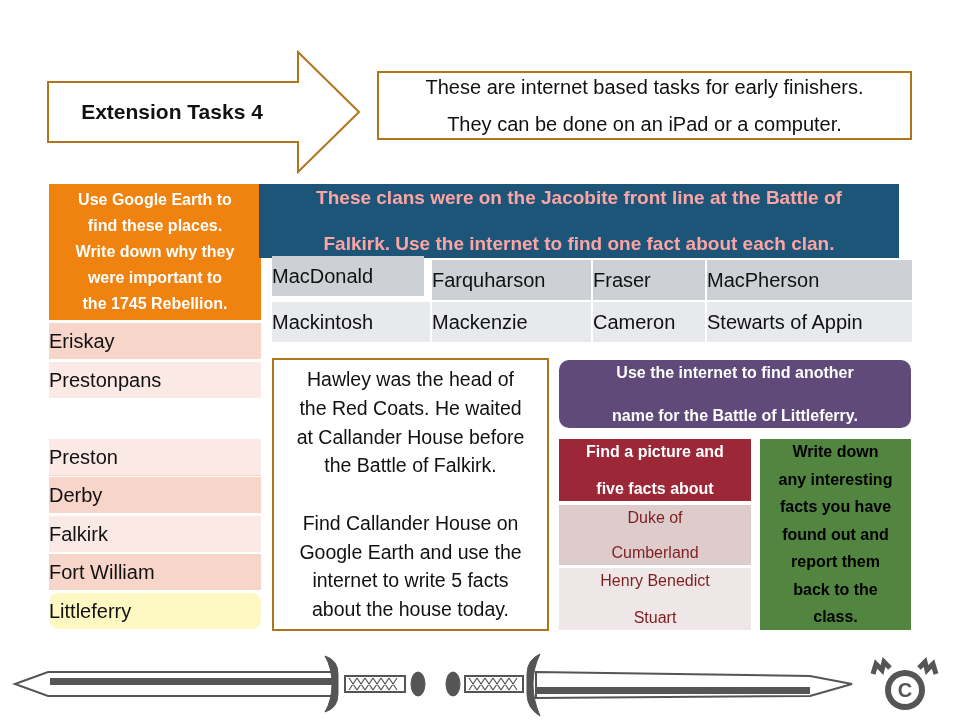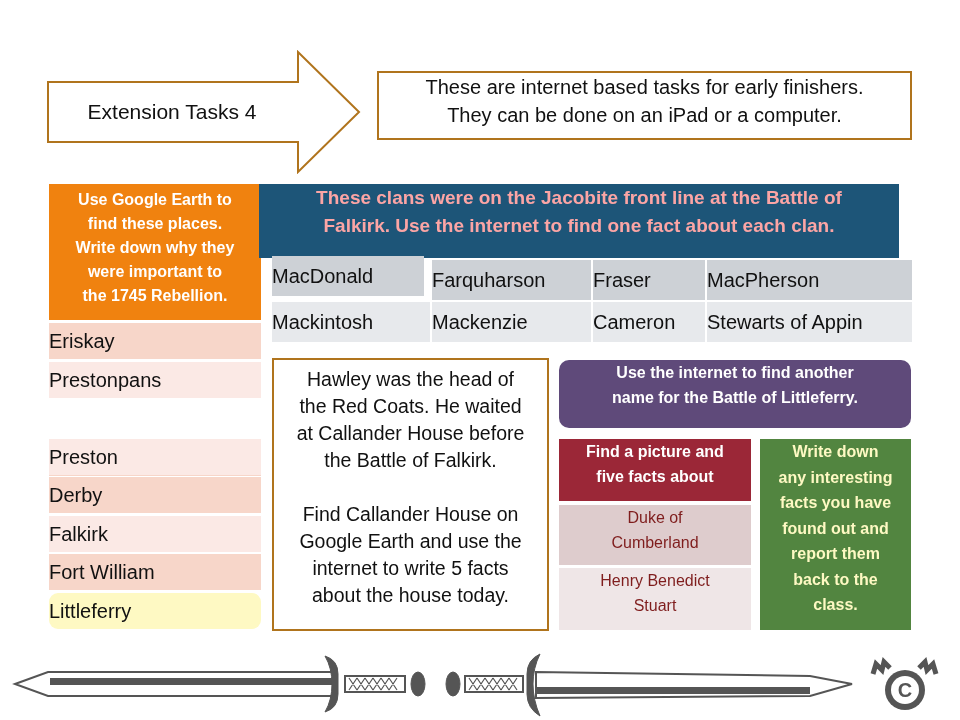--- a/index.html
+++ b/index.html
@@ -1,25 +1,25 @@
 <!DOCTYPE html>
 <html><head>
 <meta charset="utf-8">
 <style>
   html,body{margin:0;padding:0;}
   body{width:960px;height:720px;background:#ffffff;position:relative;overflow:hidden;
        font-family:"Liberation Sans","DejaVu Sans",sans-serif;color:#111;}
   .abs{position:absolute;box-sizing:border-box;}
-  .center{display:flex;align-items:center;justify-content:flex-start;text-align:center;}
+  .center{display:flex;align-items:center;justify-content:space-between;text-align:center;}
 
   
   #arrow{left:46px;top:50px;width:316px;height:124px;}
   #arrow svg{position:absolute;left:0;top:0;}
   #arrow .title{position:absolute;left:0;top:0;width:240px;height:124px;display:flex;align-items:center;justify-content:center;
-     font-weight:normal;font-size:21px;color:#111;padding-left:12px;box-sizing:border-box;}
+     font-weight:bold;font-size:21px;color:#111;padding-left:12px;box-sizing:border-box;}
 
   #intro{left:377px;top:71px;width:535px;height:69px;border:2px solid #b0741d;font-size:20px;line-height:28px;flex-direction:column;}
 
   
   #places-head{left:49px;top:184px;width:212px;height:136px;background:#f0820f;color:#fff;font-weight:bold;font-size:16px;line-height:24px;padding:4px 6px;}
   .place{left:49px;width:212px;height:36px;font-size:20px;}
 
   
   #clans-head{left:259px;top:184px;width:640px;height:74px;background:#1d5578;color:#fca5a5;font-weight:bold;font-size:19px;line-height:28px;flex-direction:column;}
   .clan{height:40px;font-size:20px;}
@@ -27,21 +27,21 @@
   
   #hawley{left:272px;top:358px;width:277px;height:273px;border:2px solid #b0741d;font-size:19.5px;line-height:27px;flex-direction:column;padding:6px 4px;}
   #hawley p{margin:0;}
   #hawley .gap{height:27px;}
 
   #littleferry{left:559px;top:360px;width:352px;height:68px;background:#5f4a7a;color:#fff;border-radius:10px;font-weight:bold;font-size:16px;line-height:25px;flex-direction:column;}
 
   #picture-head{left:559px;top:439px;width:192px;height:62px;background:#9b2737;color:#fff;font-weight:bold;font-size:16px;line-height:25px;flex-direction:column;}
   .person{left:559px;width:192px;height:60px;font-size:16px;line-height:25px;flex-direction:column;color:#7f1d1d;}
 
-  #report{left:760px;top:439px;width:151px;height:191px;background:#528540;color:#fef9c3;font-weight:bold;font-size:16px;line-height:25.5px;flex-direction:column;padding:0 4px;}
+  #report{left:760px;top:439px;width:151px;height:191px;background:#528540;color:#000000;font-weight:bold;font-size:16px;line-height:25.5px;flex-direction:column;padding:0 4px;}
 
   #swords{left:0;top:640px;width:960px;height:80px;}
 </style>
 </head>
 <body>
 
 <div class="abs" id="arrow">
   <svg width="316" height="124" viewBox="0 0 316 124">
     <polygon points="2,32 252,32 252,2 313,62 252,122 252,92 2,92" fill="#fff" stroke="#b0741d" stroke-width="2"></polygon>
   </svg>

